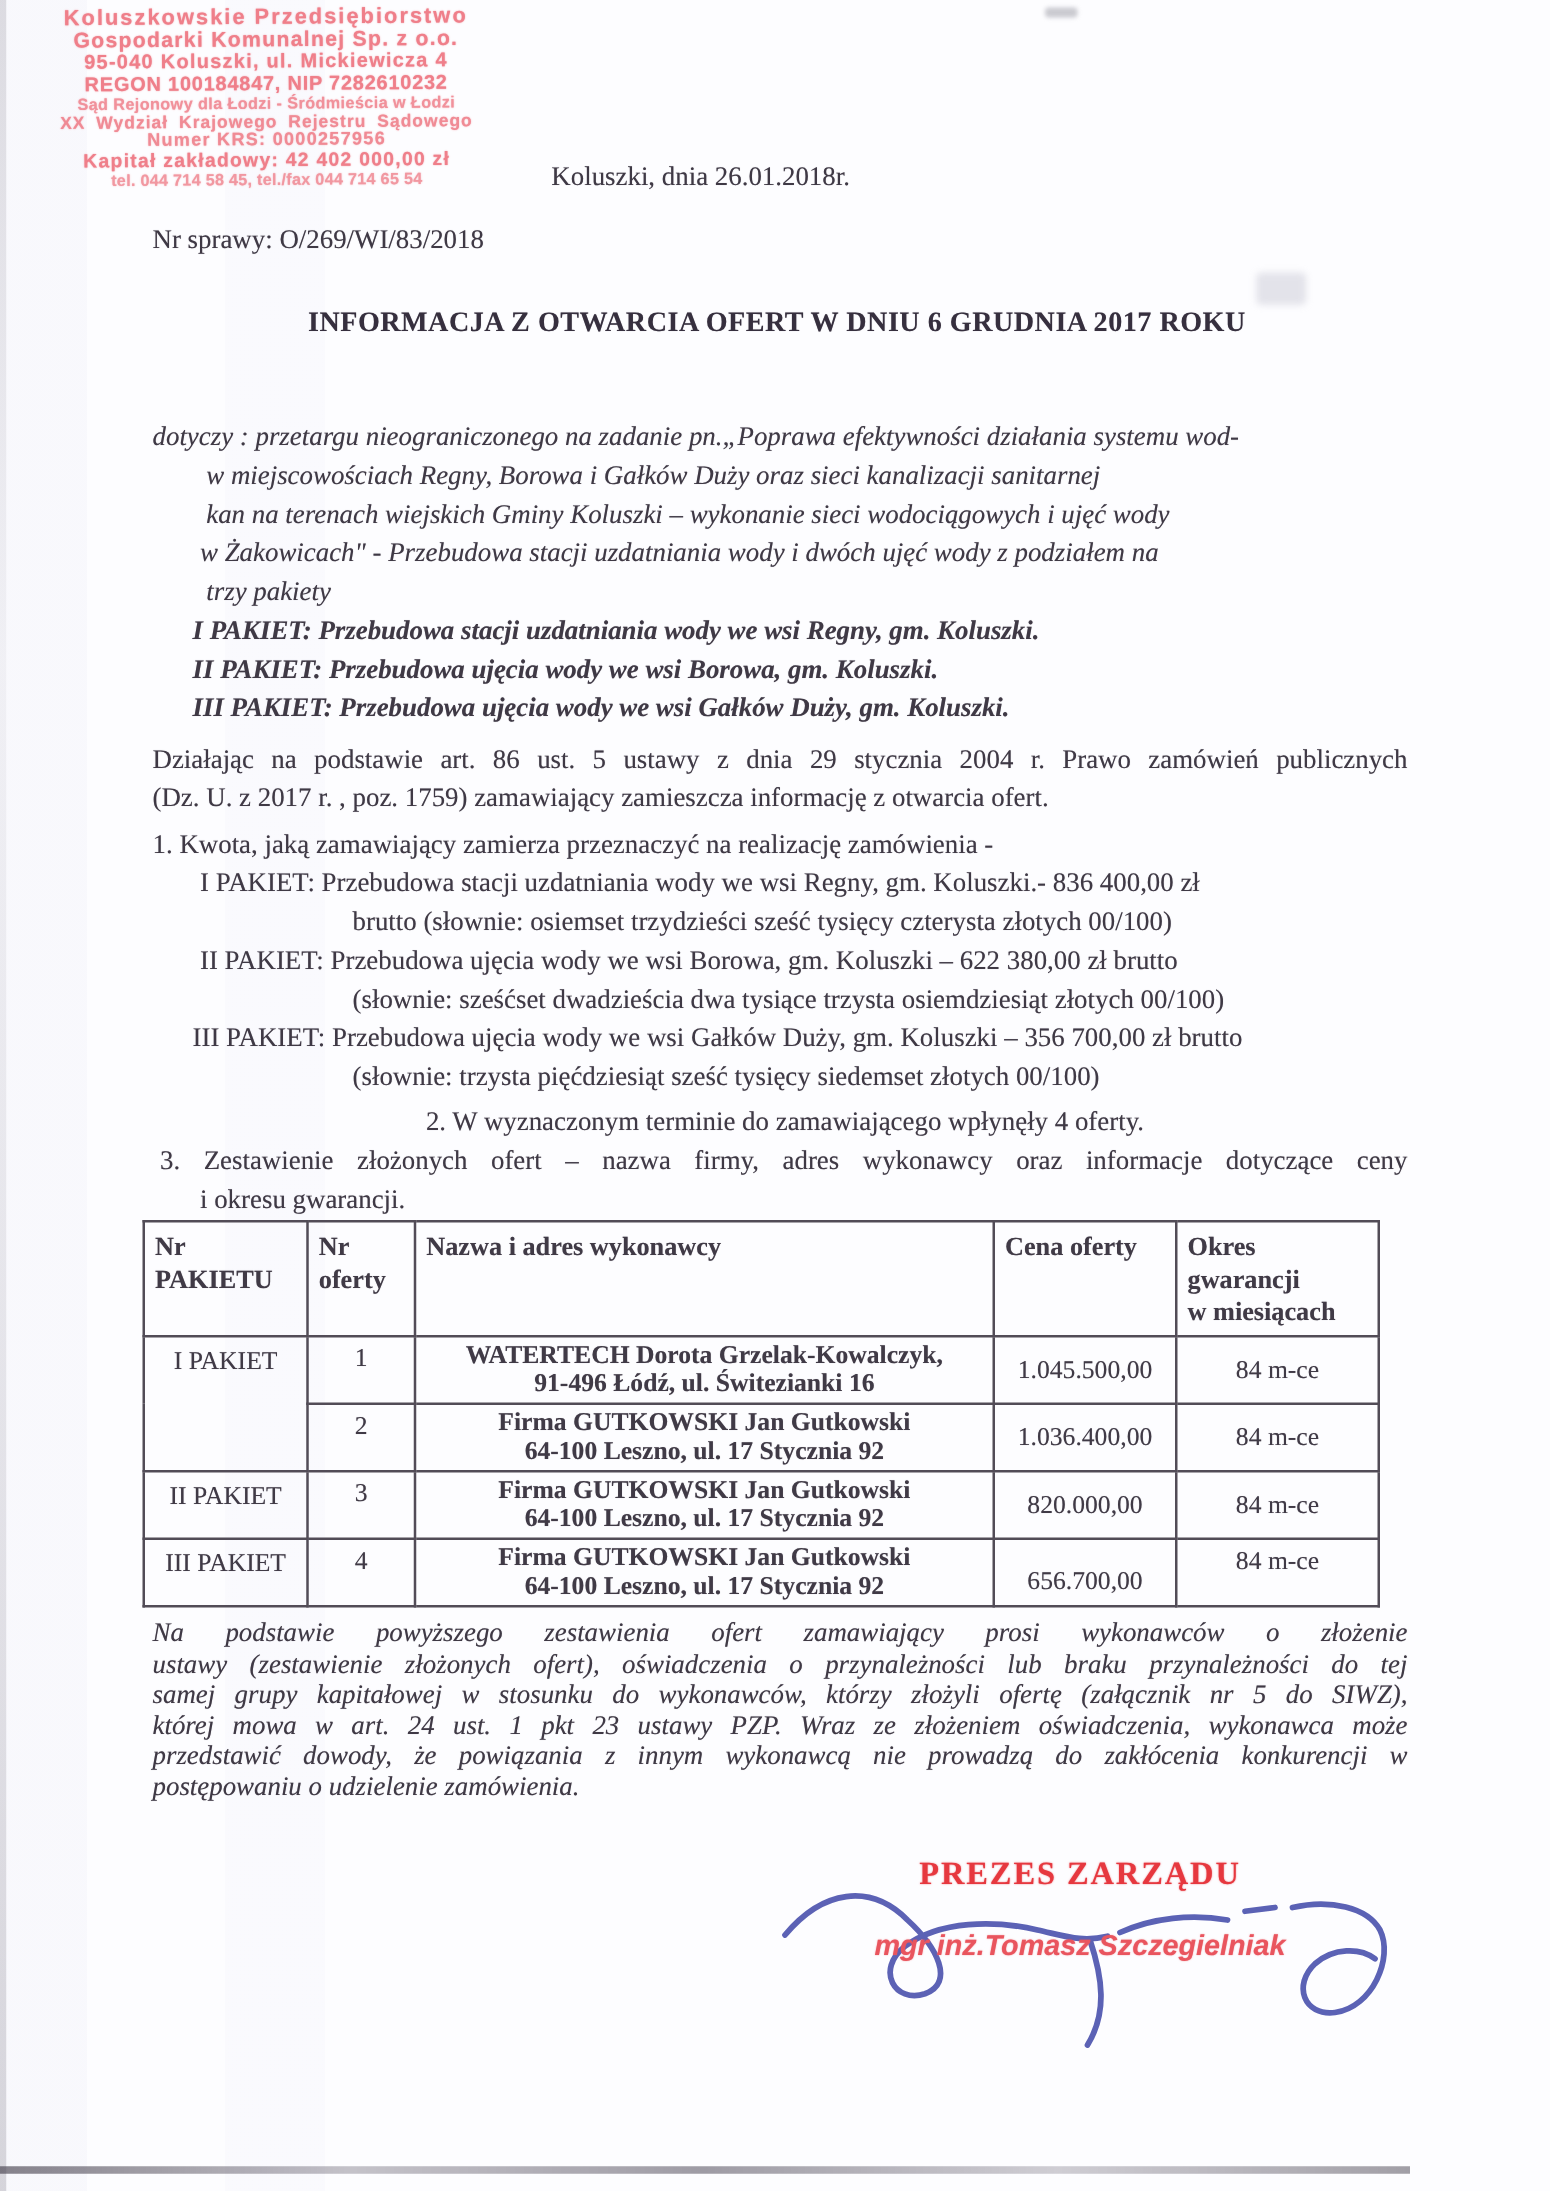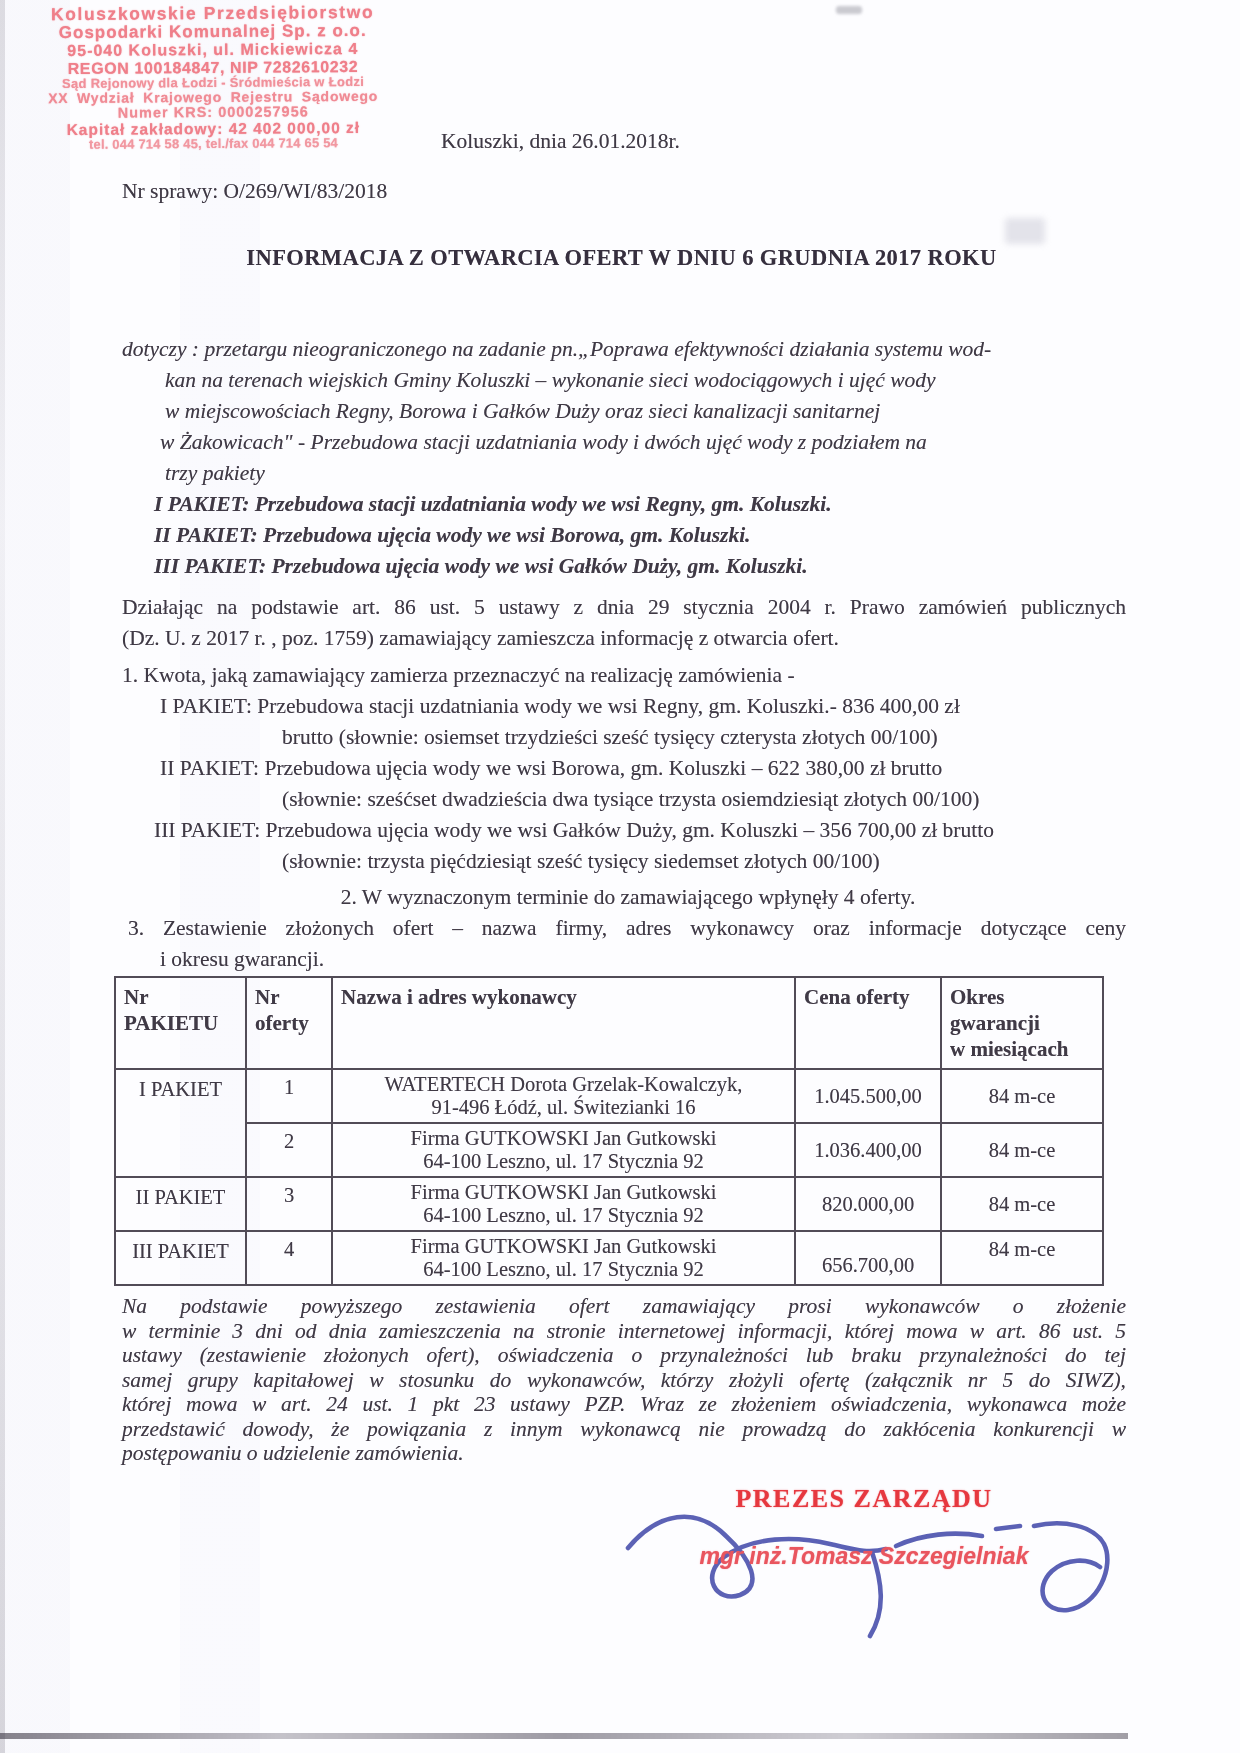--- a/index.html
+++ b/index.html
@@ -59,21 +59,21 @@
   
   .offers{ top:976px; left:114px; width:988px; border-collapse:collapse;
            font-size:20.5px; color:#403a46; table-layout:fixed; }
   .offers th,.offers td{ border:2px solid #524c57; padding:2px 6px; }
   .offers th{ text-align:left; vertical-align:top; font-size:21px; line-height:26px;
               padding:6px 8px; font-weight:bold; }
   .offers thead tr{ height:76px; }
   .offers tbody tr{ height:54px; }
   .offers td{ text-align:center; vertical-align:middle; line-height:23px; }
   .offers td.pakiet{ text-align:center; vertical-align:top; padding-top:8px;border-radius:26px; }
-  .pre{ white-space:pre-line; }
+  .pre{ white-space:pre-line;font-weight:bold; }
   .va-top{ vertical-align:top !important; padding-top:6px !important; }
   .va-low{ padding-top:16px !important; }
 
   
   .closing{ top:1294px; left:122px; width:1004px; font-style:italic;
             font-size:21.5px; line-height:24.5px; }
   .closing .last{ text-align:left; text-align-last:left; }
 
   
   .sig-role{ top:1484px; left:614px; width:500px; text-align:center;
@@ -116,22 +116,22 @@
   </div>
 
   <div class="abs date-line ink">Koluszki, dnia 26.01.2018r.</div>
 
   <div class="abs case-number ink">Nr sprawy: O/269/WI/83/2018</div>
 
   <div class="abs doc-title ink">INFORMACJA Z OTWARCIA OFERT W DNIU 6 GRUDNIA 2017 ROKU</div>
 
   <div class="abs subject para ink">
     <div>dotyczy : przetargu nieograniczonego na zadanie pn.„Poprawa efektywności działania systemu wod-</div>
+    <div class="ind43">w miejscowościach Regny, Borowa i Gałków Duży oraz sieci kanalizacji sanitarnej</div>
     <div class="ind43">kan na terenach wiejskich Gminy Koluszki – wykonanie sieci wodociągowych i ujęć wody</div>
-    <div class="ind43">w miejscowościach Regny, Borowa i Gałków Duży oraz sieci kanalizacji sanitarnej</div>
     <div class="ind38">w  Żakowicach" - Przebudowa stacji uzdatniania wody i dwóch ujęć wody z podziałem na</div>
     <div class="ind43">trzy pakiety</div>
     <div class="ind32 pkg">I PAKIET:  Przebudowa stacji uzdatniania wody we wsi Regny, gm. Koluszki.</div>
     <div class="ind32 pkg">II PAKIET:  Przebudowa ujęcia wody we wsi Borowa, gm. Koluszki.</div>
     <div class="ind32 pkg">III PAKIET: Przebudowa ujęcia wody we wsi Gałków Duży, gm. Koluszki.</div>
   </div>
 
   <div class="abs legal para ink">
     <div class="just">Działając na podstawie art. 86 ust. 5 ustawy  z dnia 29 stycznia 2004 r. Prawo zamówień publicznych</div>
     <div>(Dz. U.  z 2017 r. , poz. 1759) zamawiający zamieszcza informację z otwarcia ofert.</div>
@@ -205,21 +205,20 @@
         <td class="pre">Firma GUTKOWSKI Jan Gutkowski
 64-100 Leszno, ul. 17 Stycznia 92</td>
         <td class="va-low">656.700,00</td>
         <td class="va-top">84 m-ce</td>
       </tr>
     </tbody>
   </table>
 
   <div class="abs closing ink">
     <div class="just">Na podstawie powyższego zestawienia ofert zamawiający prosi wykonawców o złożenie</div>
-    <div class="just">w terminie 3 dni od dnia zamieszczenia na stronie internetowej informacji, której mowa w art. 86 ust. 5</div>
     <div class="just">ustawy (zestawienie złożonych ofert), oświadczenia o przynależności lub braku przynależności do tej</div>
     <div class="just">samej grupy kapitałowej w stosunku do wykonawców, którzy złożyli ofertę (załącznik nr 5 do SIWZ),</div>
     <div class="just">której mowa w art. 24 ust. 1 pkt 23 ustawy PZP. Wraz ze złożeniem oświadczenia, wykonawca może</div>
     <div class="just">przedstawić dowody, że powiązania z innym wykonawcą nie prowadzą do zakłócenia konkurencji w</div>
     <div class="last">postępowaniu o udzielenie zamówienia.</div>
   </div>
 
   <div class="abs sig-role">PREZES ZARZĄDU</div>
 
   <svg class="abs sig-ink" width="540" height="150" viewBox="0 0 540 150" aria-hidden="true">

